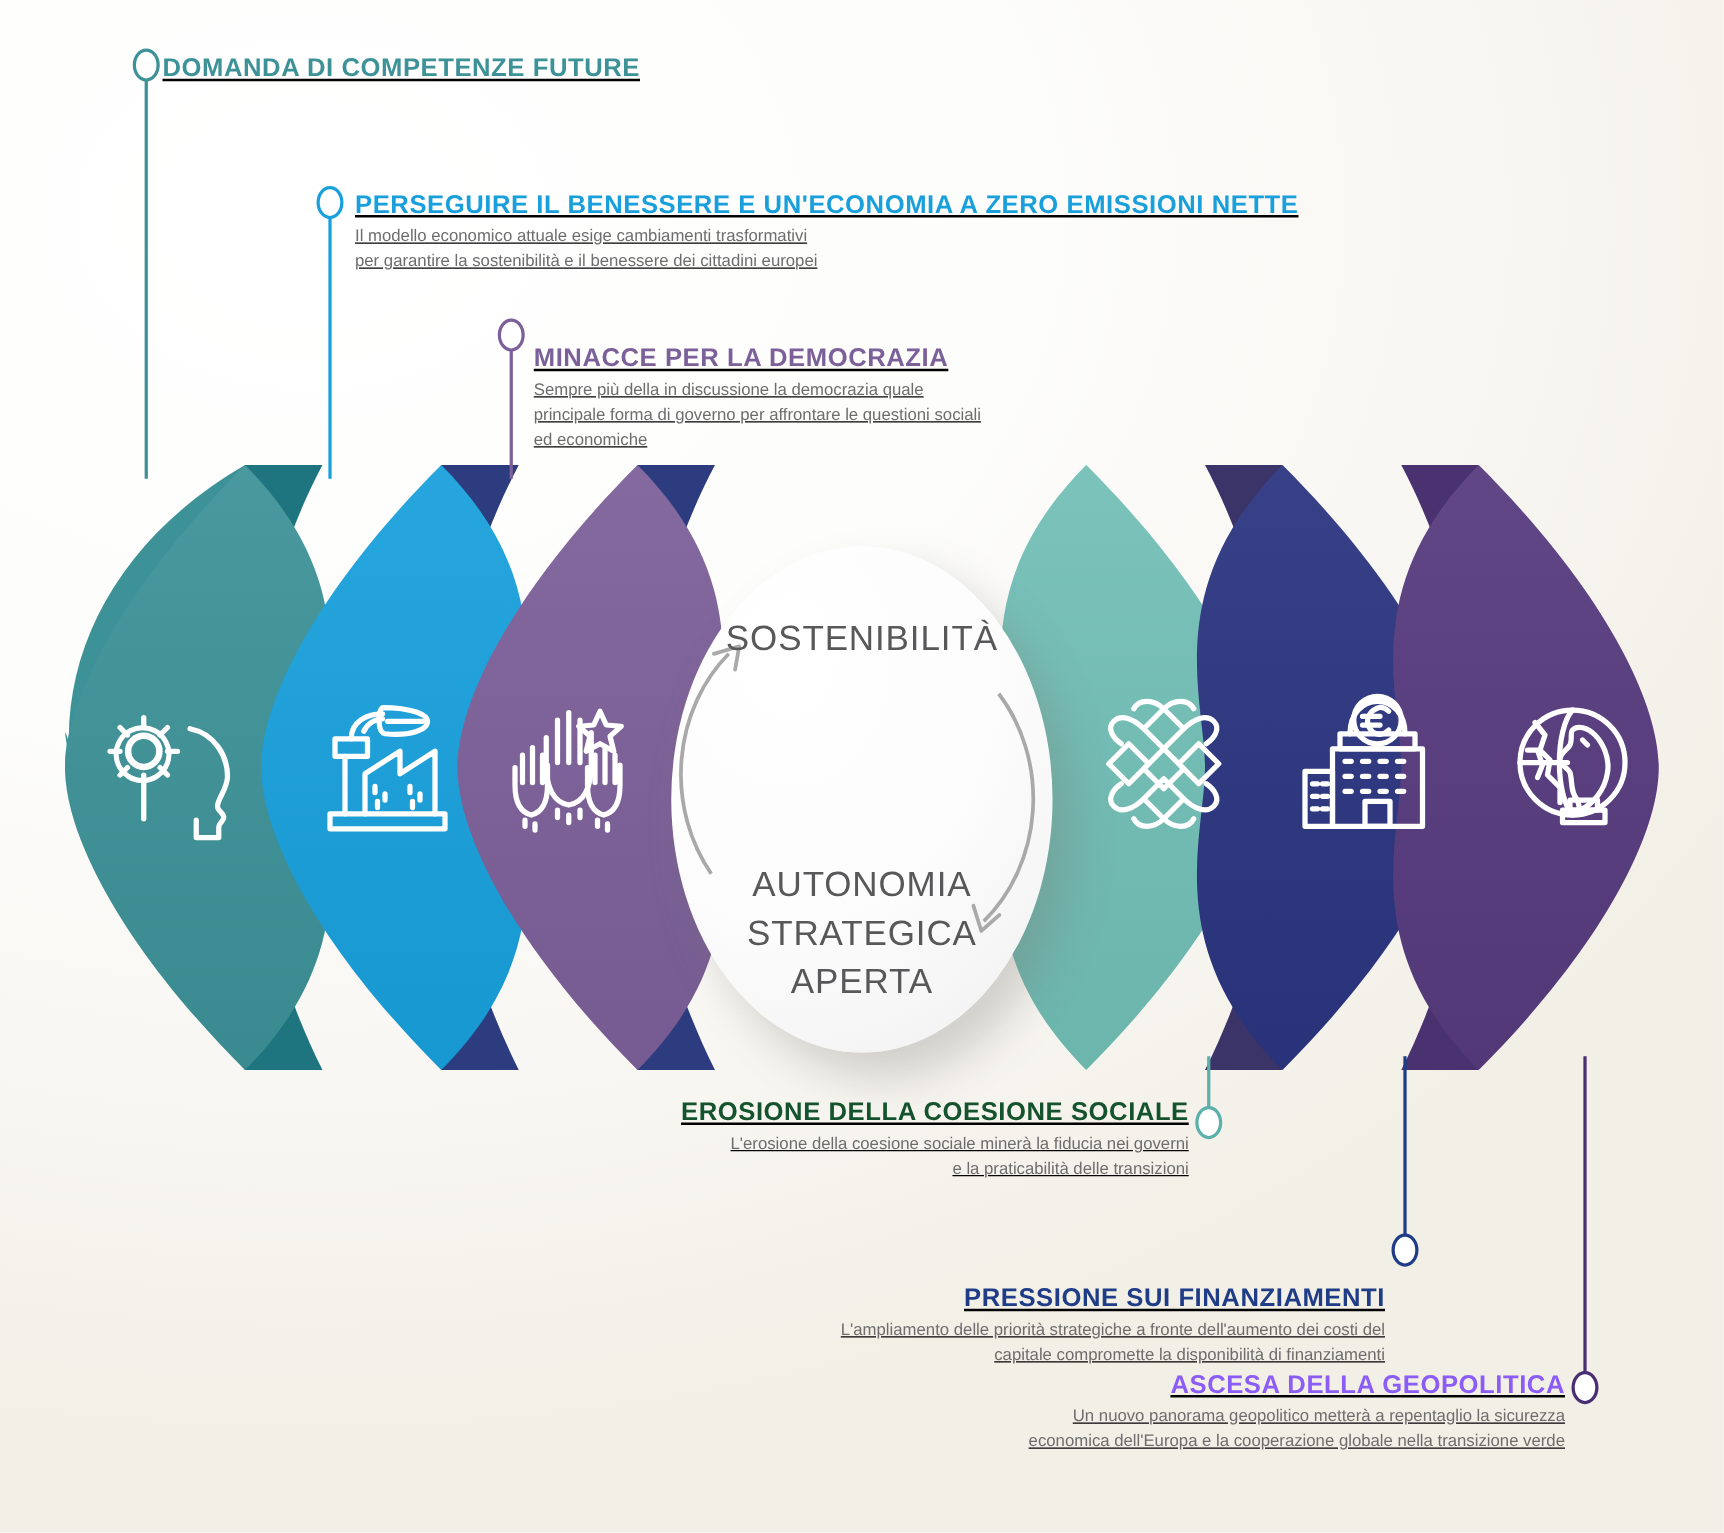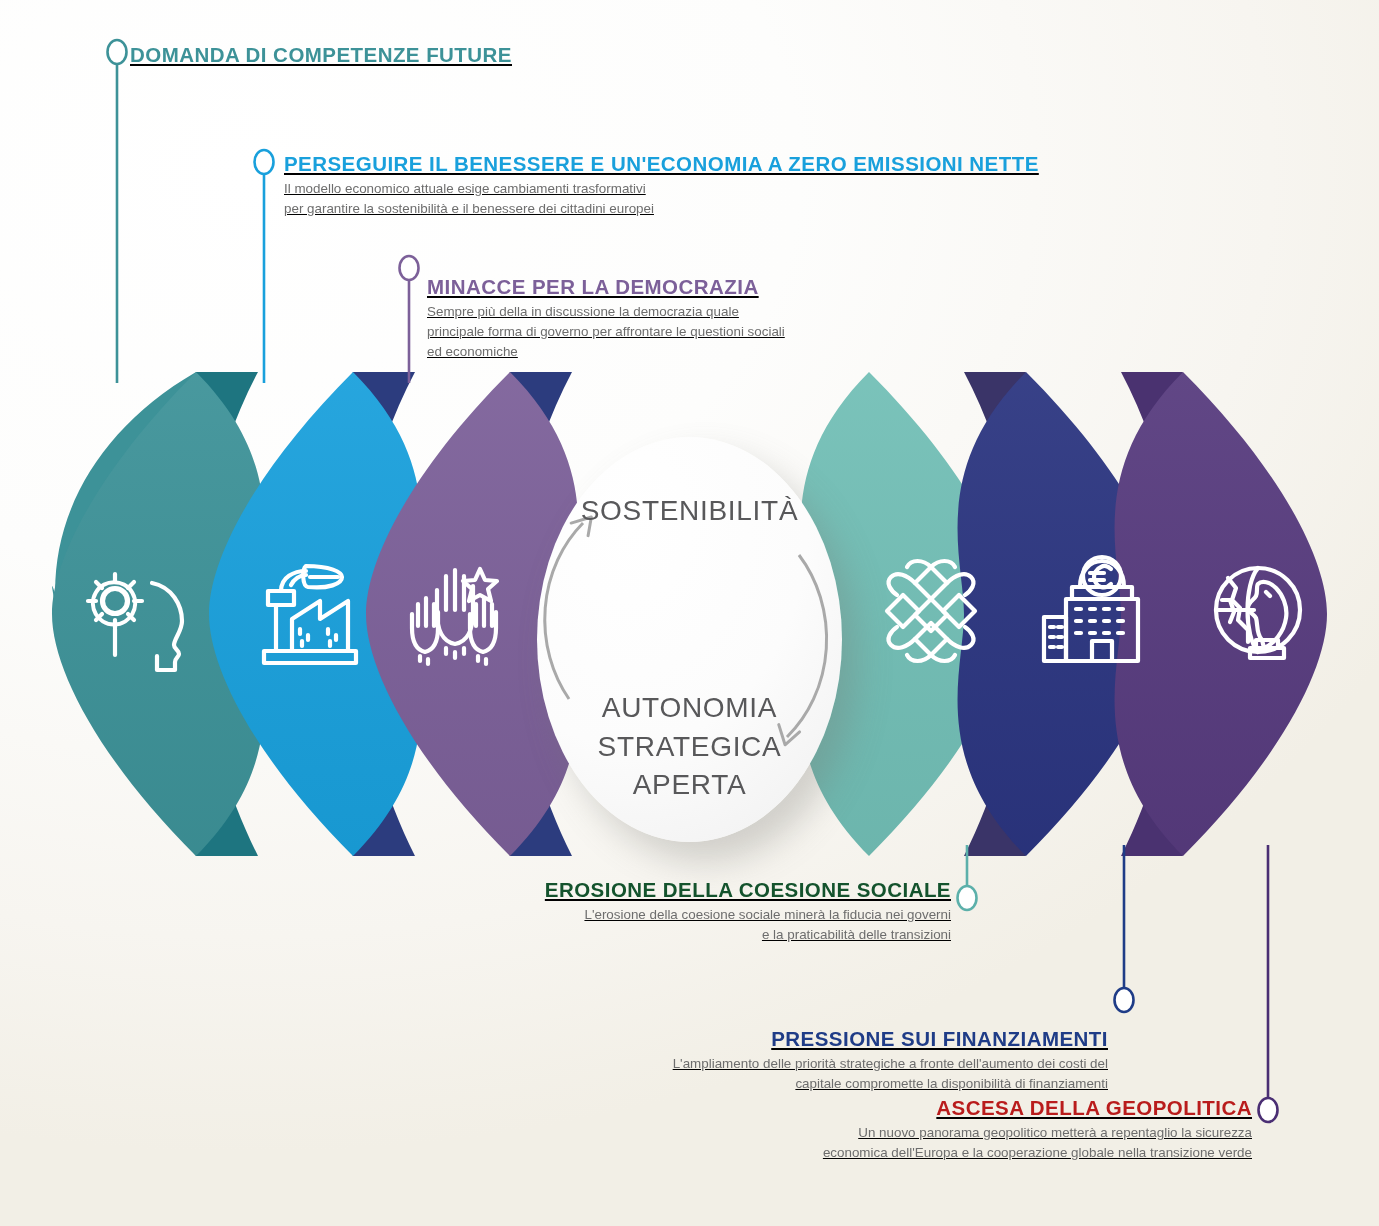--- a/index.html
+++ b/index.html
@@ -297,18 +297,18 @@
 e la praticabilità delle transizioni</div>
   </div>
 
   <div class="callout right" style="right:271px; top:1028px;">
     <div class="c-title" style="color:#1F3C87;">PRESSIONE SUI FINANZIAMENTI</div>
     <div class="c-body">L'ampliamento delle priorità strategiche a fronte dell'aumento dei costi del
 capitale compromette la disponibilità di finanziamenti</div>
   </div>
 
   <div class="callout right" style="right:127px; top:1097px;">
-    <div class="c-title" style="color:#b91c1c;">ASCESA DELLA GEOPOLITICA</div>
+    <div class="c-title" style="color:#8b5cf6;">ASCESA DELLA GEOPOLITICA</div>
     <div class="c-body">Un nuovo panorama geopolitico metterà a repentaglio la sicurezza
 economica dell'Europa e la cooperazione globale nella transizione verde</div>
   </div>
 
 </div>
 
 </body></html>

